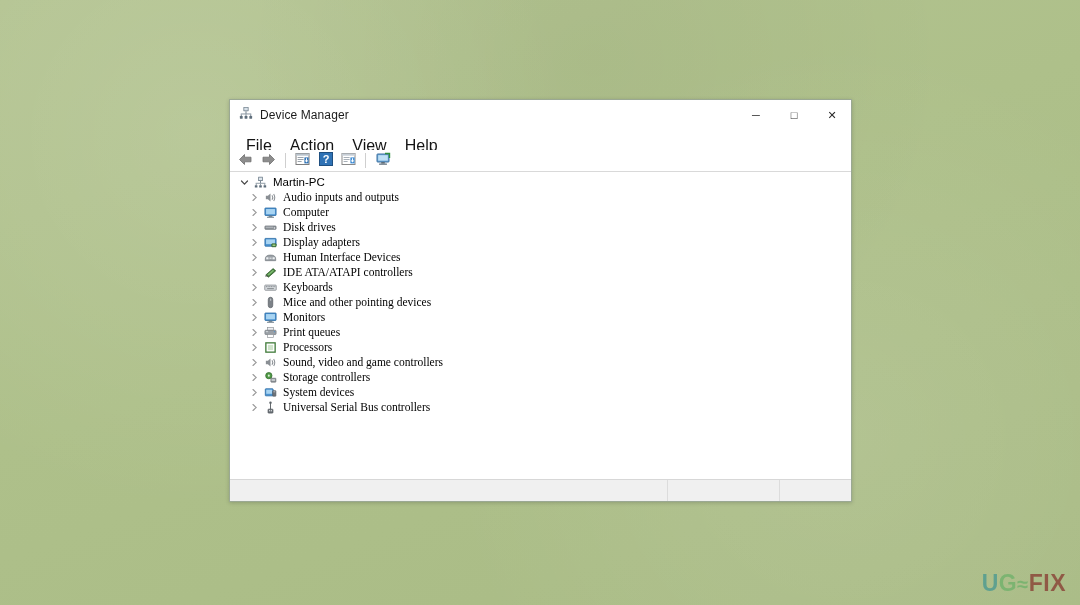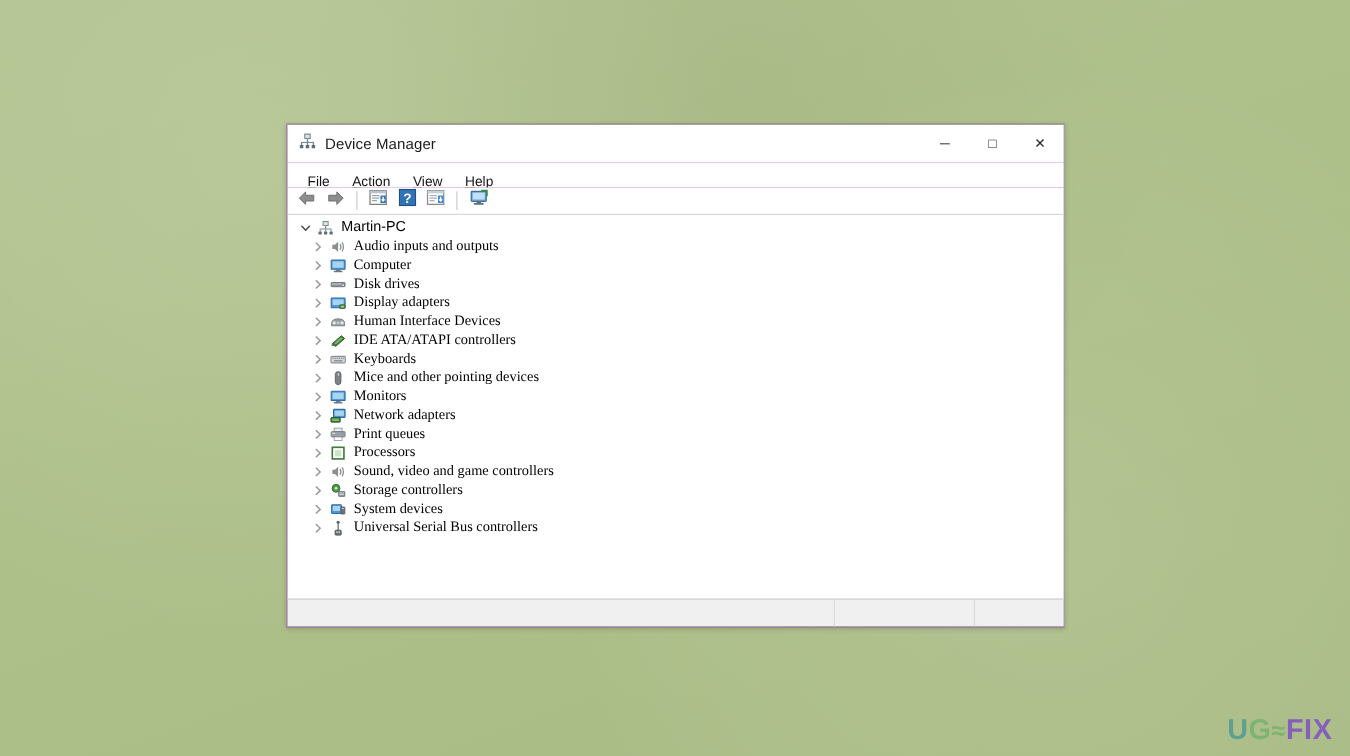--- a/index.html
+++ b/index.html
@@ -87,21 +87,21 @@
   #menubar {
     height: 20px;
     display: flex;
     align-items: center;
     padding-left: 8px;
     gap: 2px;
     flex: 0 0 auto;
     background: #ffffff;
   }
   .menu-item {
-    font-size: 11px;
+    font-size: 16px;
     color: #141414;
     padding: 2px 8px 3px 8px;
     cursor: default;
     white-space: nowrap;
     margin-top: 12px;
   }
   .menu-item u { text-decoration: underline; }
 
   
   #toolbar {
@@ -204,21 +204,21 @@
     letter-spacing: 0.5px;
     line-height: 1;
     user-select: none;
     opacity: 0.62;
     display: flex;
     align-items: baseline;
   }
   #watermark .wm-u { color: #2f8f93; }
   #watermark .wm-g { color: #5fae62; }
   #watermark .wm-et { color: #5fae62; font-size: 20px; }
-  #watermark .wm-fix { color: #6d28d9; }
+  #watermark .wm-fix { color: #7f1d1d; }
 </style>
 </head>
 <body>
 
 <div id="desktop"></div>
 
 <div id="window">
 
   <div id="titlebar">
     <div id="title-left">
@@ -492,36 +492,20 @@
         <svg width="13" height="13" viewBox="0 0 14 14">
           <rect x="1" y="2.2" width="12" height="8" rx="0.6" fill="#4c94d2" stroke="#2e6ea6" stroke-width="0.9"></rect>
           <rect x="2.2" y="3.3" width="9.6" height="5.6" fill="#a8d4f2"></rect>
           <rect x="5" y="10.4" width="4" height="1.3" fill="#6b7c88"></rect>
           <rect x="3.2" y="11.5" width="7.6" height="1.2" rx="0.4" fill="#6b7c88"></rect>
         </svg>
       </span>
       <span class="node-label">Monitors</span>
     </div>
 
-    <div class="tree-row child">
-      <span class="twisty">
-        <svg width="9" height="9" viewBox="0 0 9 9">
-            <path d="M3 1.5 L6.2 4.5 L3 7.5" stroke="#9a9a9a" stroke-width="1.1" fill="none" stroke-linecap="round"></path>
-          </svg>
-      </span>
-      <span class="node-icon">
-        <svg width="13" height="13" viewBox="0 0 14 14">
-          <rect x="3" y="1.6" width="10" height="7" rx="0.6" fill="#4c94d2" stroke="#2e6ea6" stroke-width="0.9"></rect>
-          <rect x="4" y="2.6" width="8" height="4.6" fill="#a8d4f2"></rect>
-          <rect x="0.8" y="8.6" width="8" height="4" rx="0.6" fill="#3f7a38" stroke="#2c5827" stroke-width="0.8"></rect>
-          <rect x="1.8" y="9.5" width="6" height="2.2" fill="#7cb86f"></rect>
-        </svg>
-      </span>
-      <span class="node-label">Network adapters</span>
-    </div>
 
     <div class="tree-row child">
       <span class="twisty">
         <svg width="9" height="9" viewBox="0 0 9 9">
             <path d="M3 1.5 L6.2 4.5 L3 7.5" stroke="#9a9a9a" stroke-width="1.1" fill="none" stroke-linecap="round"></path>
           </svg>
       </span>
       <span class="node-icon">
         <svg width="13" height="13" viewBox="0 0 14 14">
           <rect x="3.6" y="1.6" width="6.8" height="3" fill="#eceff1" stroke="#8b9095" stroke-width="0.7"></rect>

